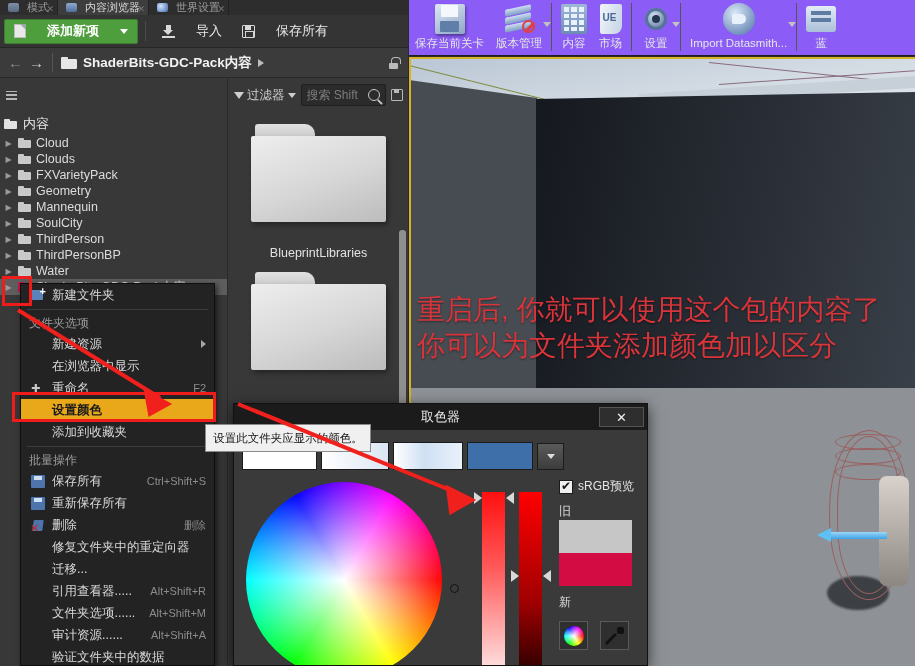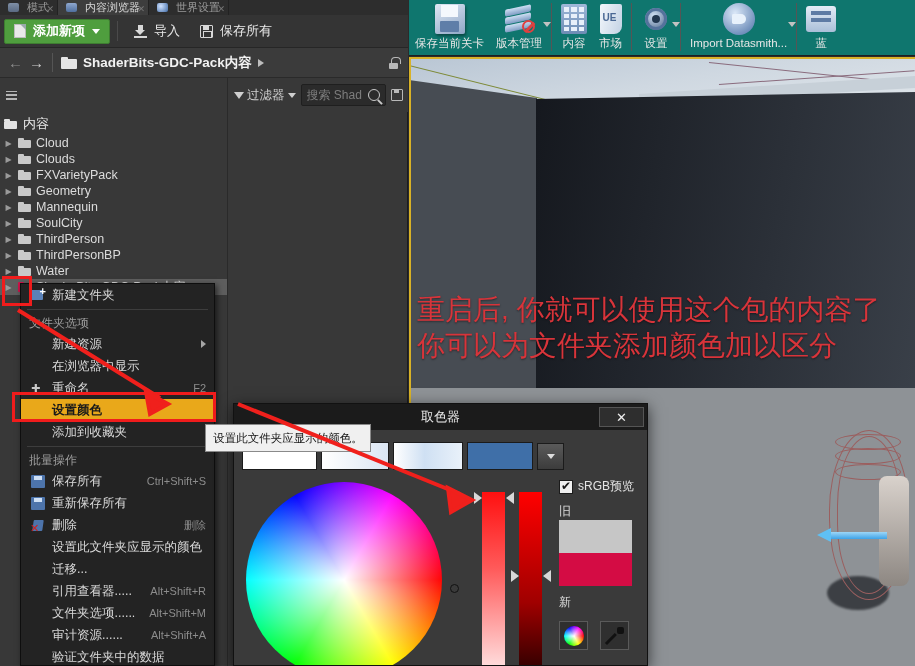--- a/index.html
+++ b/index.html
@@ -26,21 +26,21 @@
   .tabstrip .tab .ticon { width:11px; height:9px; border-radius:2px; flex:none; }
   .tabstrip .tab .tclose { position:absolute; right:3px; top:4px; color:#777; font-size:9px; }
   .tab-modes .ticon { background:linear-gradient(#7f8fa6,#5a6a82); }
   .tab-cb .ticon    { background:linear-gradient(#8fa8cf,#4f6f9e); }
   .tab-world .ticon { background:radial-gradient(circle at 35% 35%,#cfe2ff,#3f6aa5); border-radius:50%; }
 
   
   .cb-toolbar { position:absolute; left:0; top:15px; width:408px; height:33px;
     background:#343434; border-bottom:1px solid #262626;
     display:flex; align-items:center; padding-left:4px; gap:2px; }
-  .tb-btn { display:flex; align-items:center; gap:7px; height:25px; padding:0 9px;
+  .tb-btn { display:flex; align-items:center; gap:21px; height:25px; padding:0 9px;
     border-radius:2px; font-size:13px; color:#e8e8e8; white-space:nowrap; }
   .tb-btn.green { background:#4f9e3e; border:1px solid #3e7d31; color:#fff; font-weight:bold; }
   .tb-sep { width:1px; height:20px; background:#4a4a4a; margin:0 5px; }
   .ico-page { width:12px; height:14px; background:#e9e9e9; border:1px solid #bdbdbd; flex:none; position:relative; }
   .ico-page:after{content:"";position:absolute;right:-1px;top:-1px;border:3px solid transparent;border-top-color:#9aa;border-right-color:#9aa;}
   .ico-import { width:13px; height:13px; flex:none; position:relative; }
   .ico-import:before{content:"";position:absolute;left:4px;top:0;width:5px;height:6px;background:#d8d8d8;}
   .ico-import:after{content:"";position:absolute;left:1px;top:5px;border-left:5.5px solid transparent;border-right:5.5px solid transparent;border-top:5px solid #d8d8d8;}
   .ico-import i{position:absolute;left:0;bottom:0;width:13px;height:2px;background:#d8d8d8;display:block;}
   .ico-save { width:13px; height:13px; border:1.6px solid #d8d8d8; flex:none; position:relative; border-radius:1px;}
@@ -135,21 +135,21 @@
     background:linear-gradient(160deg,#eeeeee 0%,#d6d6d6 55%,#bcbcbc 100%);
     border-radius:2px; box-shadow:2px 3px 5px rgba(0,0,0,.35); }
   .asset-name { margin-top:20px; font-size:12.5px; color:#e2e2e2; }
   .vscroll { position:absolute; right:2px; top:118px; width:7px; height:205px;
     background:#8f8f8f; border-radius:3px; }
 
   
   #viewport-panel { position:absolute; left:409px; top:0; width:506px; height:666px; overflow:hidden; }
 
   .ue-toolbar { position:absolute; left:0; top:0; width:506px; height:56px;
-    background:#0f766e; border-bottom:1px solid #1f1f1f; display:flex; align-items:flex-start; }
+    background:#8b5cf6; border-bottom:1px solid #1f1f1f; display:flex; align-items:flex-start; }
   .ue-tb-item { display:flex; flex-direction:column; align-items:center; justify-content:flex-start;
     height:56px; padding:2px 6px 0; position:relative; }
   .ue-tb-item .glyph { height:34px; display:flex; align-items:center; justify-content:center; }
   .ue-tb-item .cap { font-size:11.5px; color:#e6e6e6; white-space:nowrap; line-height:14px; }
   .ue-tb-sep { width:1px; height:48px; background:#555; margin:3px 3px 0; }
   .tb-caret { position:absolute; right:-3px; top:22px; width:0;height:0;
     border-left:4px solid transparent;border-right:4px solid transparent;border-top:5px solid #c2c2c2; }
   .gl-floppy { width:30px;height:30px;background:linear-gradient(150deg,#dfe8f4,#8ea6c6);border-radius:2px;position:relative;box-shadow:1px 2px 3px rgba(0,0,0,.4);}
   .gl-floppy:before{content:"";position:absolute;left:6px;top:1px;width:17px;height:12px;background:#f4f8fd;}
   .gl-floppy:after{content:"";position:absolute;left:5px;bottom:2px;width:19px;height:11px;background:#5f7ea8;border-radius:1px;}
@@ -345,21 +345,21 @@
           <span></span>
         </span>
     </div>
     <div class="srch-row srch-right">
       <span class="filter-btn">
         <span class="funnel"></span>
         <span>过滤器</span>
         <span class="caret-dn"></span>
       </span>
       <div class="txtbox">
-        <span class="ph">搜索 Shad</span>
+        <span class="ph">搜索 Shift</span>
         <span class="mag"></span>
       </div>
       <span class="save-mini"></span>
     </div>
 
     <div class="tree">
       <div class="tree-root">
         <span class="fi root"></span>
         <span>内容</span>
       </div>
@@ -408,20 +408,36 @@
         <span class="fi"></span>
         <span>Water</span>
       </div>
       <div class="tree-row selected">
         <span class="tw">▶</span>
         <span class="fi red"></span>
         <span>ShaderBits-GDC-Pack内容</span>
       </div>
     </div>
 
+    <div class="assets">
+      <div class="asset-cell">
+        <div class="big-folder">
+          <div class="tab"></div>
+            <div class="body"></div>
+        </div>
+        <div class="asset-name">BlueprintLibraries</div>
+      </div>
+      <div class="asset-cell">
+        <div class="big-folder">
+          <div class="tab"></div>
+            <div class="body"></div>
+        </div>
+      </div>
+      <div class="vscroll"></div>
+    </div>
 
     <div id="ctx-menu">
       <div class="mi">
         <span class="mico newfolder"></span>
         <span class="lbl">新建文件夹</span>
       </div>
       <div class="msep"></div>
       <div class="mi hdr">文件夹选项</div>
       <div class="mi">
         <span class="mico"></span>
@@ -456,21 +472,21 @@
         <span class="mico disk"></span>
         <span class="lbl">重新保存所有</span>
       </div>
       <div class="mi">
         <span class="mico del"></span>
         <span class="lbl">删除</span>
         <span class="sc">删除</span>
       </div>
       <div class="mi">
         <span class="mico"></span>
-        <span class="lbl">设置此文件夹应显示的颜色</span>
+        <span class="lbl">修复文件夹中的重定向器</span>
       </div>
       <div class="mi">
         <span class="mico"></span>
         <span class="lbl">迁移...</span>
       </div>
       <div class="mi">
         <span class="mico"></span>
         <span class="lbl">引用查看器.....</span>
         <span class="sc">Alt+Shift+R</span>
       </div>

